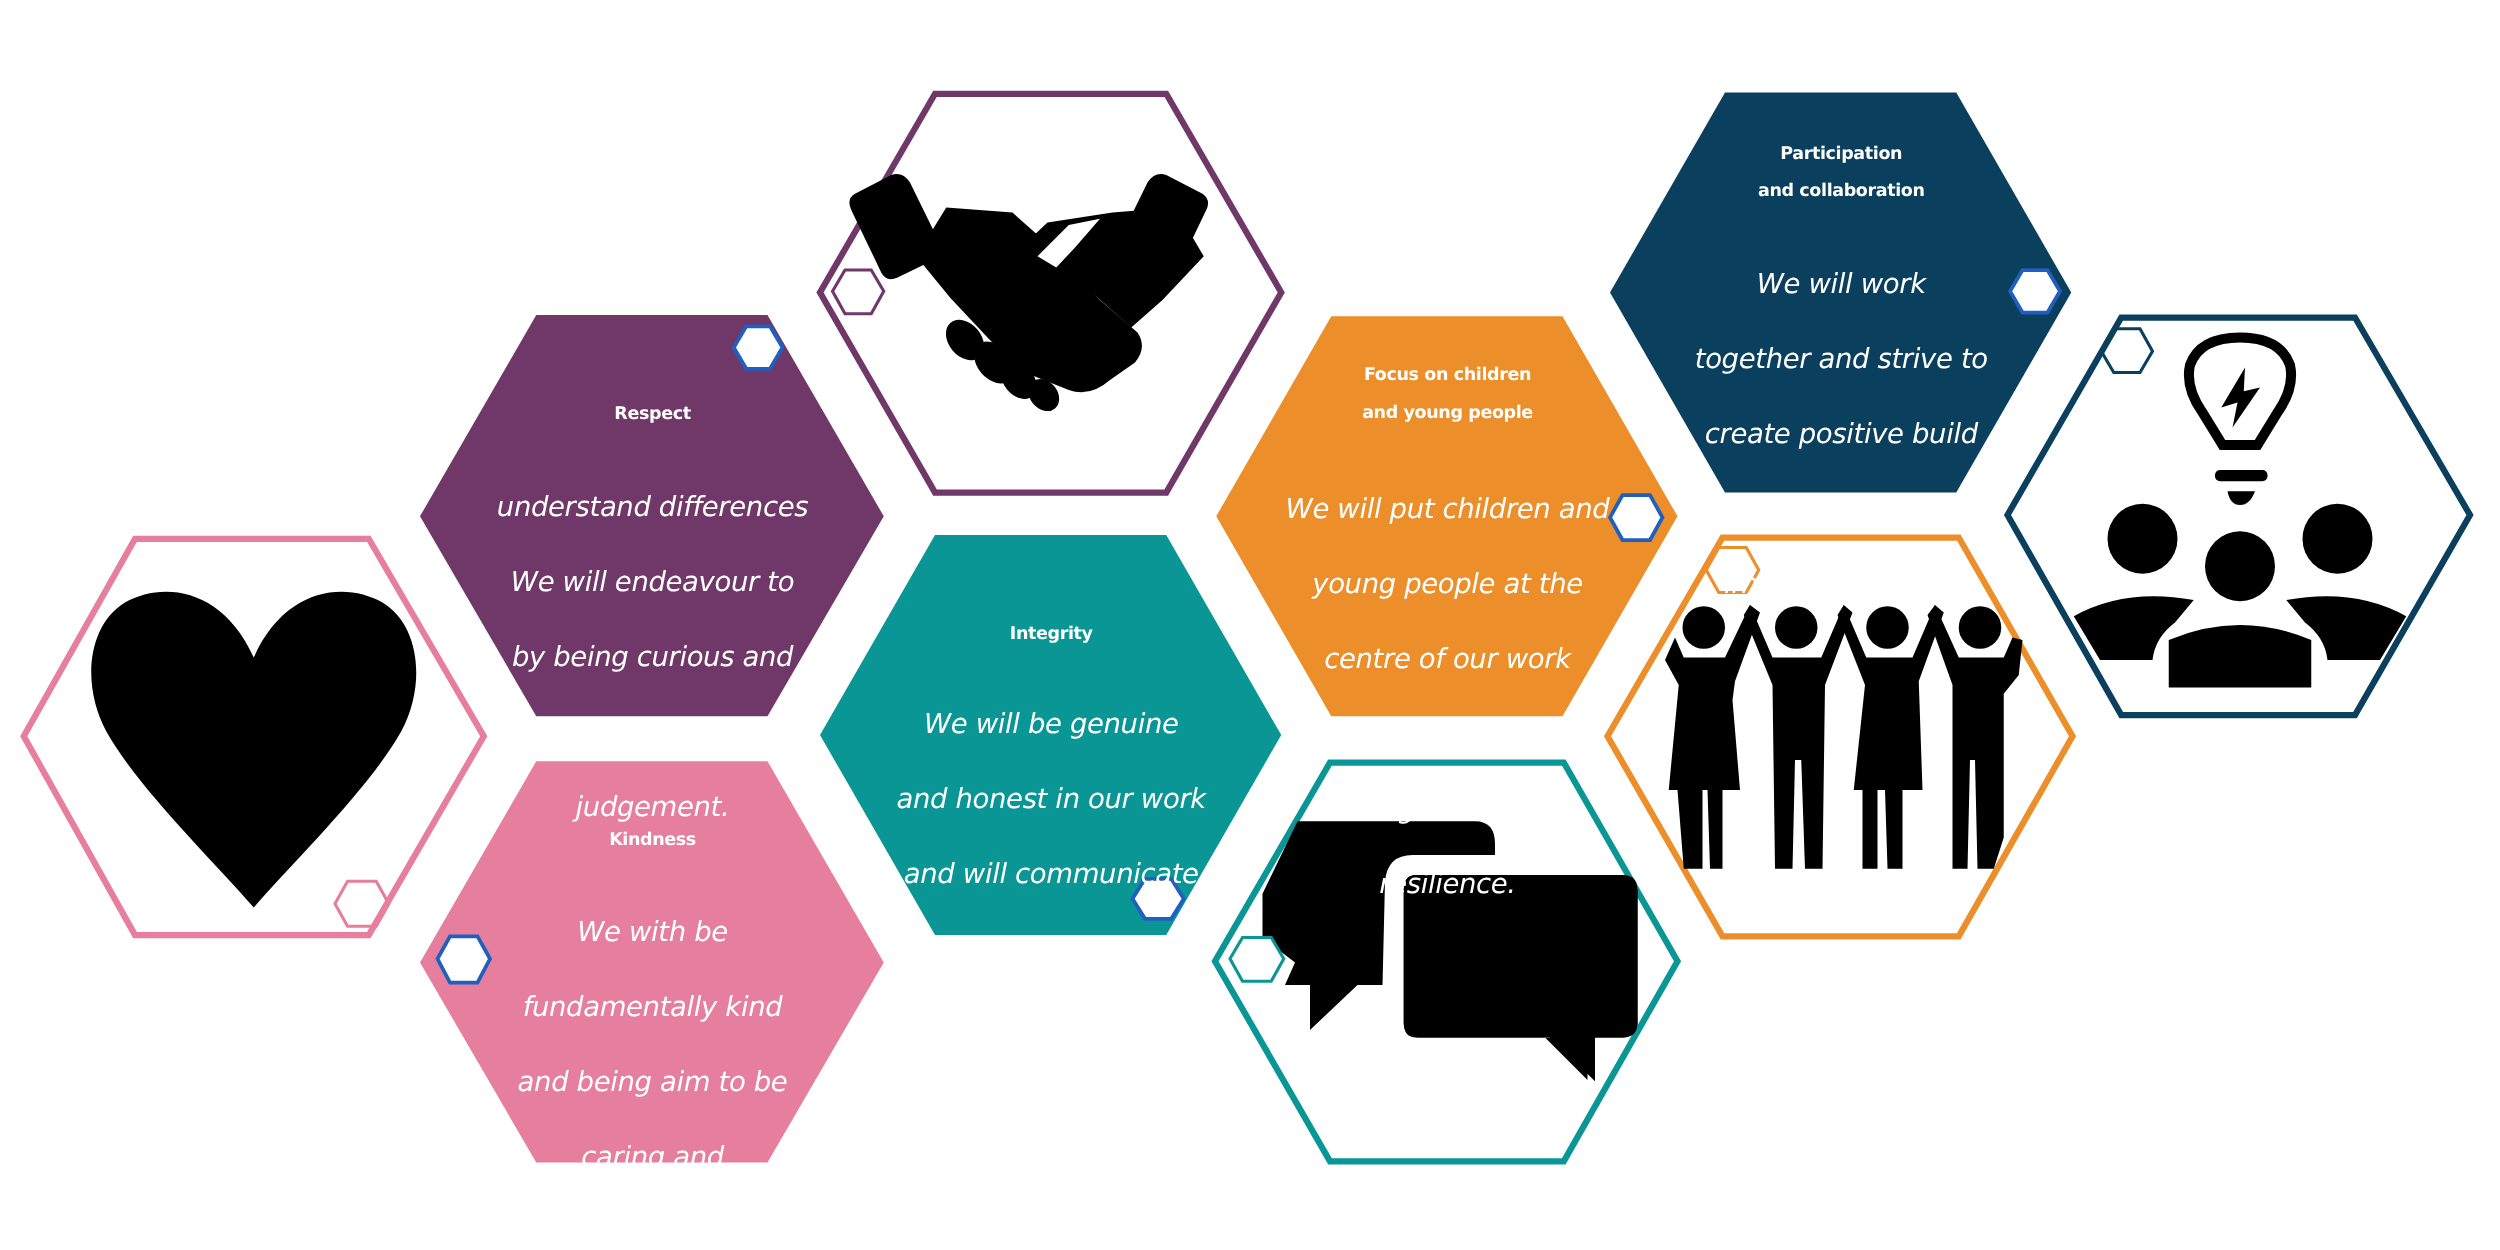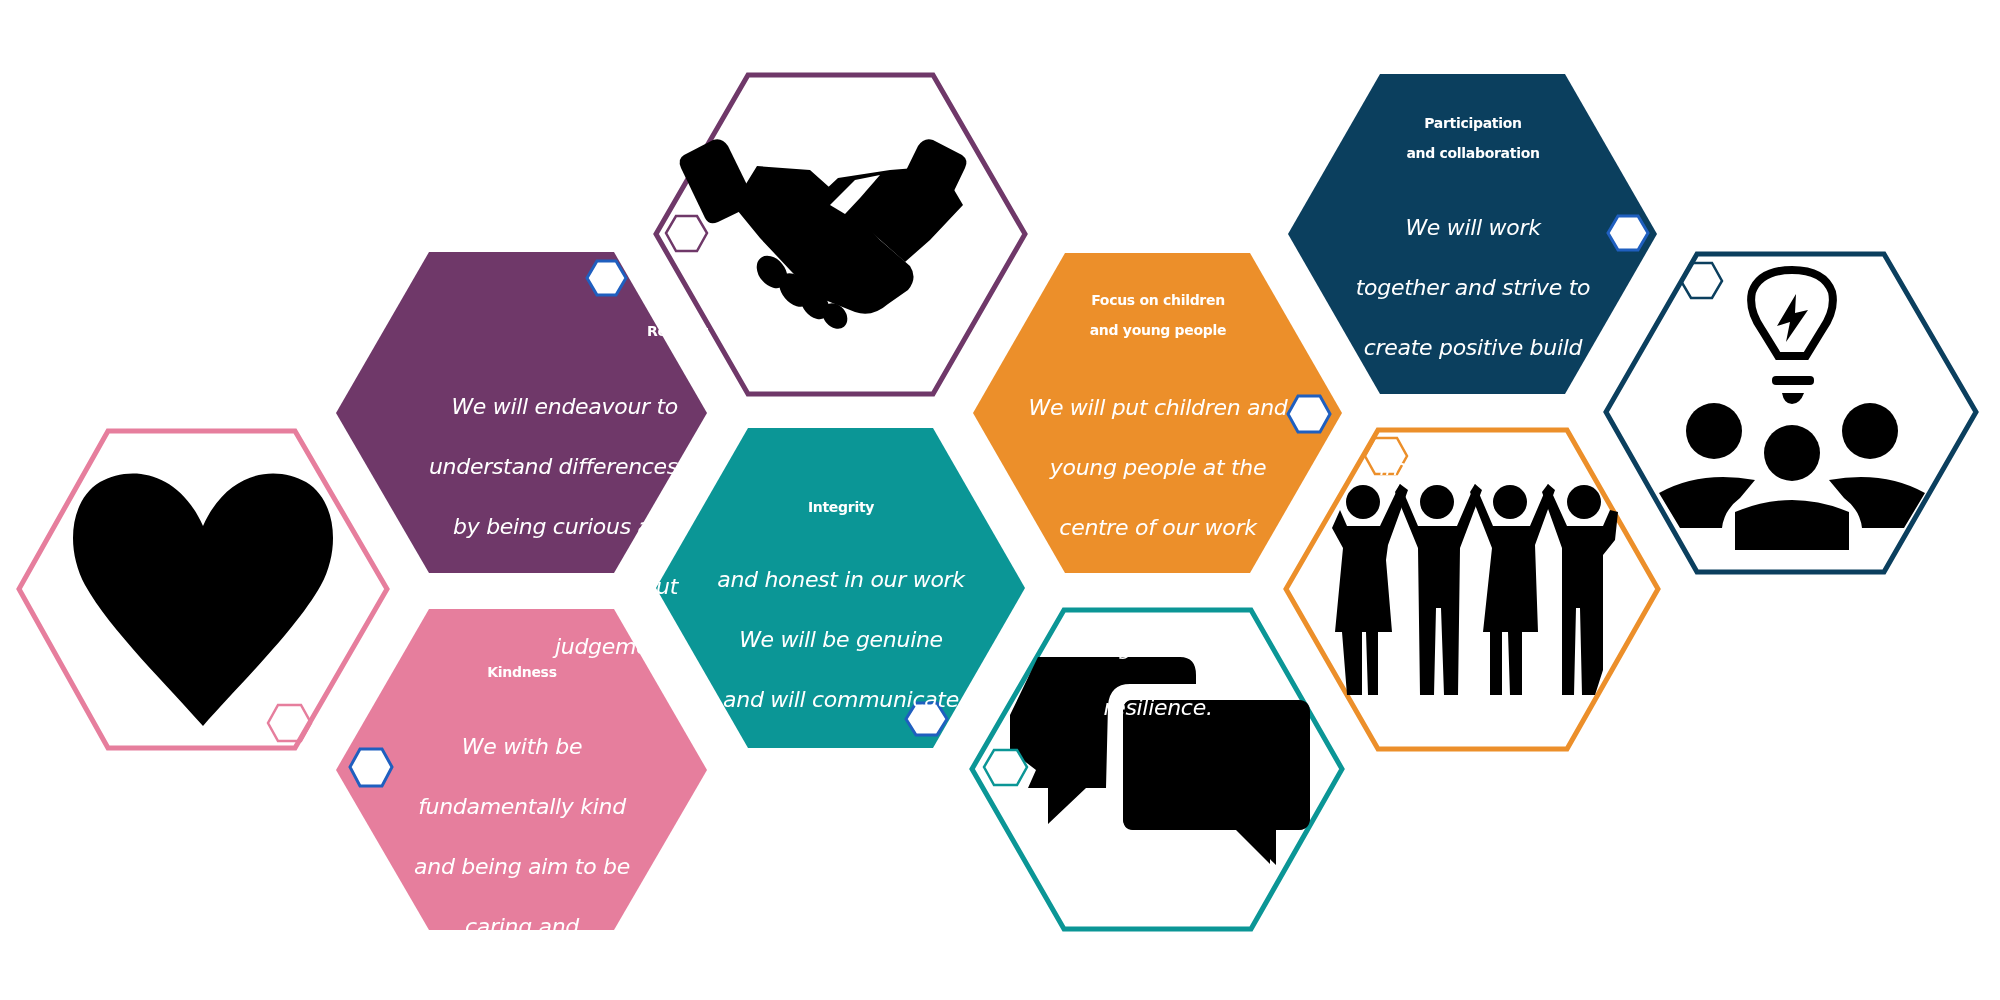--- a/index.html
+++ b/index.html
@@ -109,27 +109,27 @@
       <circle cx="1714" cy="431" r="28"></circle>
       <circle cx="1870" cy="431" r="28"></circle>
       <circle cx="1792" cy="453" r="28"></circle>
       <path d="M1659,493 Q1700,470 1755,480 L1740,498 Q1724,510 1722,528 L1680,528 Z"></path>
       <path d="M1925,493 Q1884,470 1829,480 L1844,498 Q1860,510 1862,528 L1904,528 Z"></path>
       <path d="M1735,512 Q1792,488 1849,512 L1849,550 L1735,550 Z"></path>
     </g>
   </g>
 </svg>
 
-<div class="hex-text" style="left:336px; top:252px;text-align:right;">
+<div class="hex-text" style="left:336px; top:252px;">
   <div class="hex-title" style="top:64px;">
     <span class="t-line">Respect</span>
   </div>
   <div class="hex-body" style="top:110px;">
+    <span class="t-line">understand differences</span>
     <span class="t-line">We will endeavour to</span>
-    <span class="t-line">understand differences</span>
     <span class="t-line">by being curious and</span>
     <span class="t-line">listening without</span>
     <span class="t-line">judgement.</span>
   </div>
 </div>
 
 <div class="hex-text" style="left:336px; top:609px;">
   <div class="hex-title" style="top:48px;">
     <span class="t-line">Kindness</span>
   </div>
@@ -141,22 +141,22 @@
     <span class="t-line">compassionate at</span>
     
   </div>
 </div>
 
 <div class="hex-text" style="left:655px; top:428px;text-align:center;">
   <div class="hex-title" style="top:64px;">
     <span class="t-line">Integrity</span>
   </div>
   <div class="hex-body" style="top:107px;">
+    <span class="t-line">We will be genuine</span>
     <span class="t-line">and honest in our work</span>
-    <span class="t-line">We will be genuine</span>
     <span class="t-line">and will communicate</span>
     <span class="t-line">with you</span>
     <span class="t-line">transparently.</span>
   </div>
 </div>
 
 <div class="hex-text" style="left:972px; top:253px;">
   <div class="hex-title" style="top:32px;">
     <span class="t-line">Focus on children</span>
     <span class="t-line">and young people</span>

